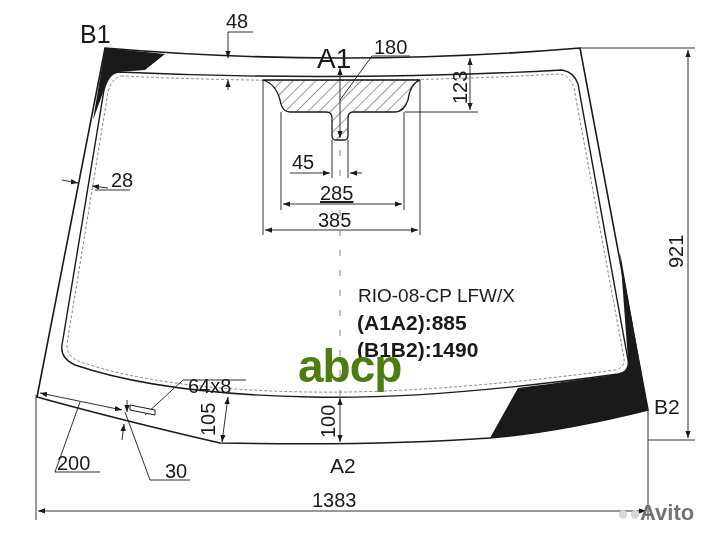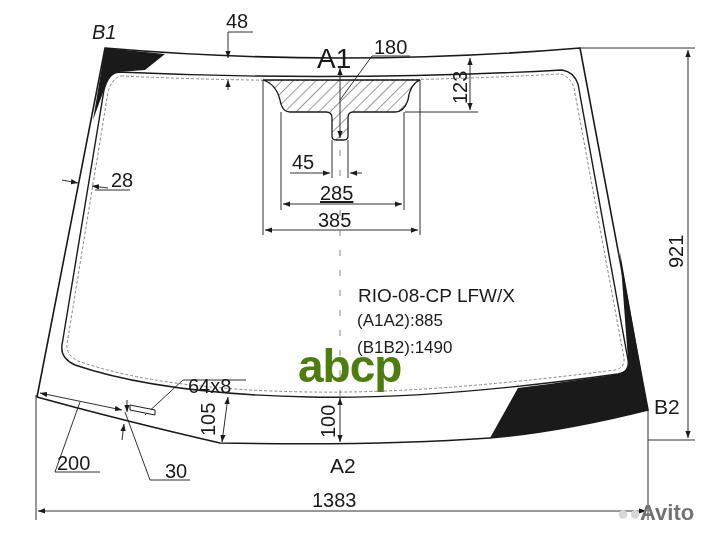--- a/index.html
+++ b/index.html
@@ -1,21 +1,21 @@
 <!DOCTYPE html>
 <html><head>
 <meta charset="utf-8">
 <style>
   html,body{margin:0;padding:0;background:#ffffff;}
   body{width:720px;height:540px;position:relative;overflow:hidden;font-family:"Liberation Sans",sans-serif;}
   svg{position:absolute;left:0;top:0;}
   .lbl{position:absolute;font-family:"Liberation Sans",sans-serif;color:#1a1a1a;white-space:nowrap;line-height:1;}
   .dim{font-size:20px;}
   .info{font-size:19px;}
-  .info.big{font-size:17px;}
+  .info.big{font-size:21px;font-weight:bold;}
   .rot{transform:rotate(-90deg);transform-origin:left top;}
   .wm{position:absolute;color:#4d7c0f;font-weight:bold;white-space:nowrap;line-height:1;}
 </style>
 </head>
 <body>
 
 <svg width="720" height="540" viewBox="0 0 720 540">
   <defs>
     <pattern id="hatch" width="8" height="8" patternUnits="userSpaceOnUse" patternTransform="rotate(45)">
       <line x1="0" y1="0" x2="0" y2="8" stroke="#333" stroke-width="1"></line>
@@ -95,21 +95,21 @@
     <line x1="228" y1="397" x2="222" y2="442" marker-end="url(#arr)" marker-start="url(#arrs)"></line>
 
     <line x1="340" y1="398" x2="340" y2="442" marker-end="url(#arr)" marker-start="url(#arrs)"></line>
   </g>
 
   <line x1="340" y1="150" x2="340" y2="400" stroke="#666" stroke-width="0.8" stroke-dasharray="6,14"></line>
 
   <polygon points="130,405 155,410 155,415 130,410" fill="#fff" stroke="#1a1a1a" stroke-width="1"></polygon>
 </svg>
 
-<div class="lbl dim" style="left:92px;top:22px;font-size:20px;font-style:italic;">B1</div>
+<div class="lbl dim" style="left:80px;top:22px;font-size:25px;">B1</div>
 <div class="lbl dim" style="left:317px;top:37px;font-size:28px;margin-top:8px;">A1</div>
 <div class="lbl dim" style="left:654px;top:396px;font-size:21px;">B2</div>
 <div class="lbl dim" style="left:330px;top:455px;font-size:21px;">A2</div>
 
 <div class="lbl dim" style="left:226px;top:11px;">48</div>
 <div class="lbl dim" style="left:374px;top:37px;">180</div>
 <div class="lbl dim rot" style="left:450px;top:104px;">123</div>
 <div class="lbl dim" style="left:103px;top:170px;margin-left:8px;">28</div>
 <div class="lbl dim" style="left:292px;top:152px;">45</div>
 <div class="lbl dim" style="left:320px;top:183px;text-decoration:underline;">285</div>

